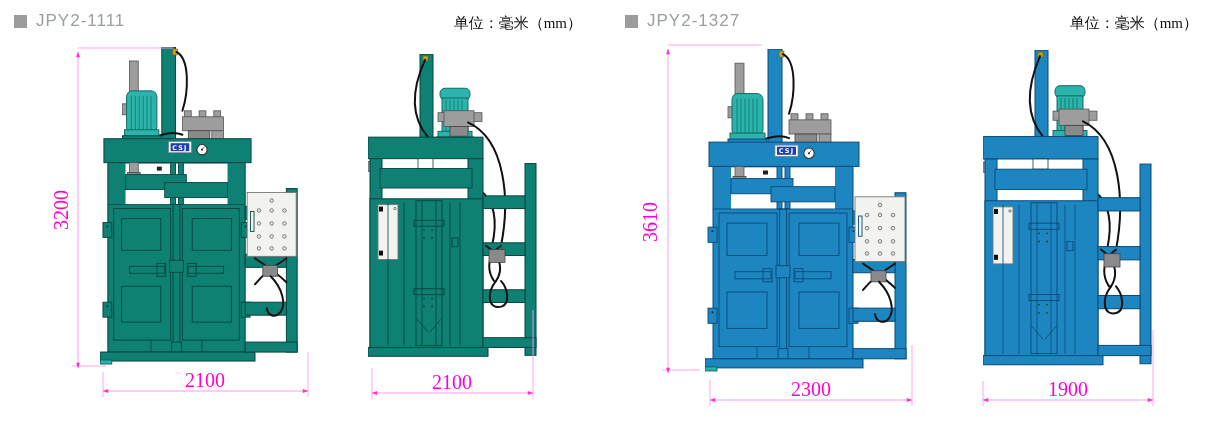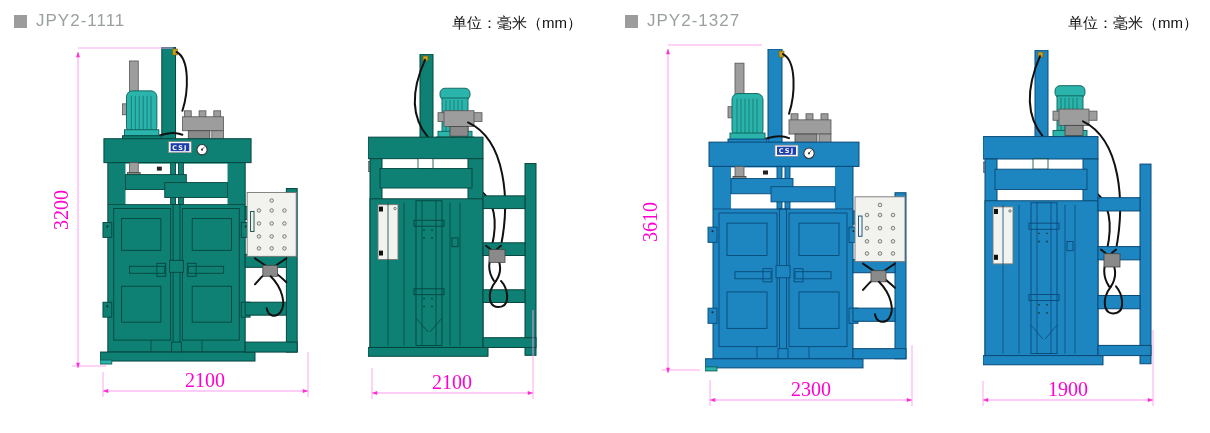--- a/index.html
+++ b/index.html
@@ -2,21 +2,21 @@
 <html style="--teal-body: #0e8074; --teal-edge: #05453e; --blue-body: #1d86c1; --blue-edge: #0a4a78; --motor: #2ab4ab; --dim-line: #ff9bef; --dim-arrow: #ff2fd0; --dim-text: #ff00d0; --title-gray: #9aa0a0; --bullet-gray: #9c9c9c;"><head>
 <meta charset="utf-8">
 <style>
   html,body{margin:0;padding:0;background:#fff;}
   .canvas{position:relative;width:1210px;height:433px;background:#fff;overflow:hidden;
           font-family:"Liberation Sans",sans-serif;}
   .panel-header{position:absolute;top:0;left:0;width:100%;height:40px;}
   .bullet{position:absolute;width:13px;height:13px;background:var(--bullet-gray);top:15px;}
   .model-name{position:absolute;top:11px;font-size:17px;letter-spacing:1px;color:var(--title-gray);}
   .unit-label{position:absolute;top:14px;width:150px;text-align:right;font-size:15px;color:#111;
-              font-family:Liberation Sans, sans-serif;}
+              font-family:Liberation Serif, serif;}
   .machine{position:absolute;}
   
   .m-teal{--body:var(--teal-body);--edge:var(--teal-edge);}
   .m-blue{--body:var(--blue-body);--edge:var(--blue-edge);}
   .body{fill:var(--body);stroke:var(--edge);stroke-width:1;}
   .block{fill:var(--body);stroke:var(--edge);stroke-width:.9;}
   .inner{fill:none;stroke:var(--edge);stroke-width:.9;}
   .edgeline{fill:none;stroke:var(--edge);stroke-width:.8;}
   .motor{fill:var(--motor);stroke:#0c5f58;stroke-width:.9;}
   .finline{stroke:#0c5f58;stroke-width:.6;}

